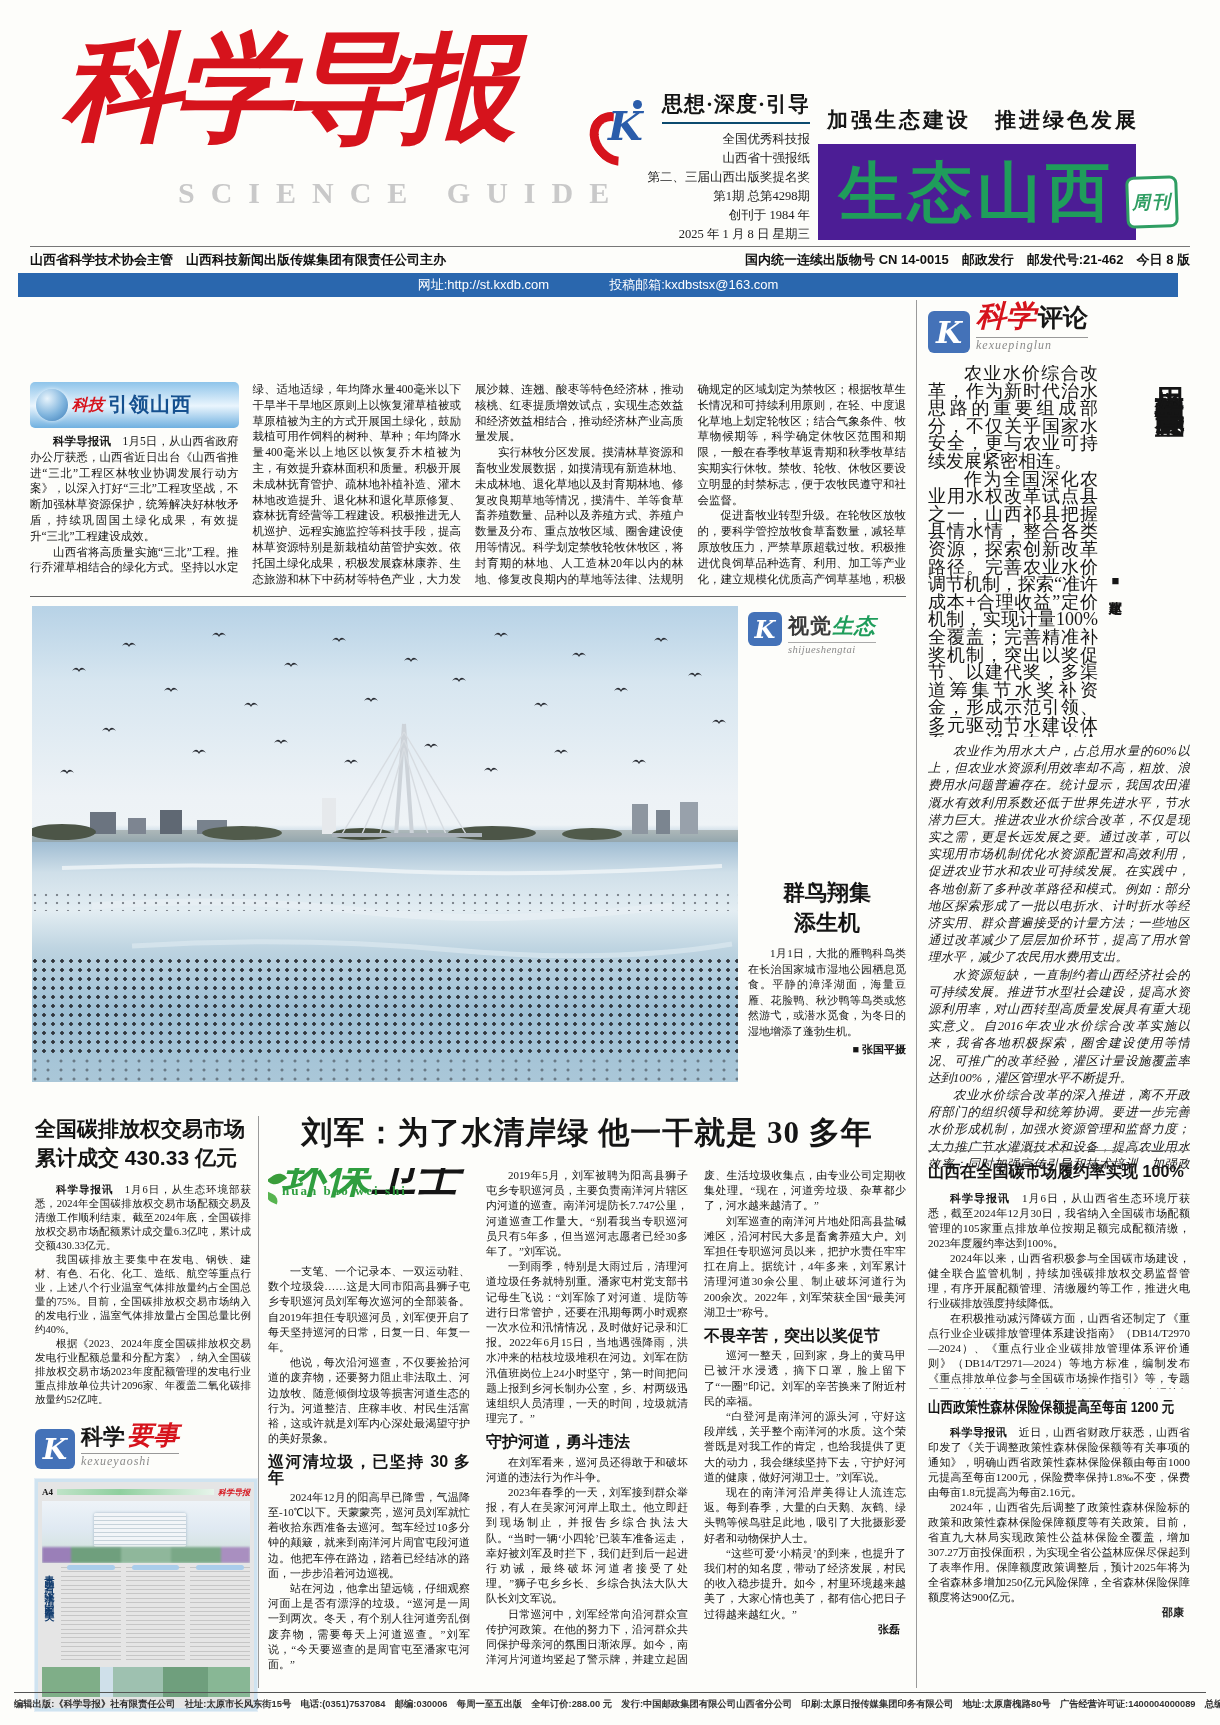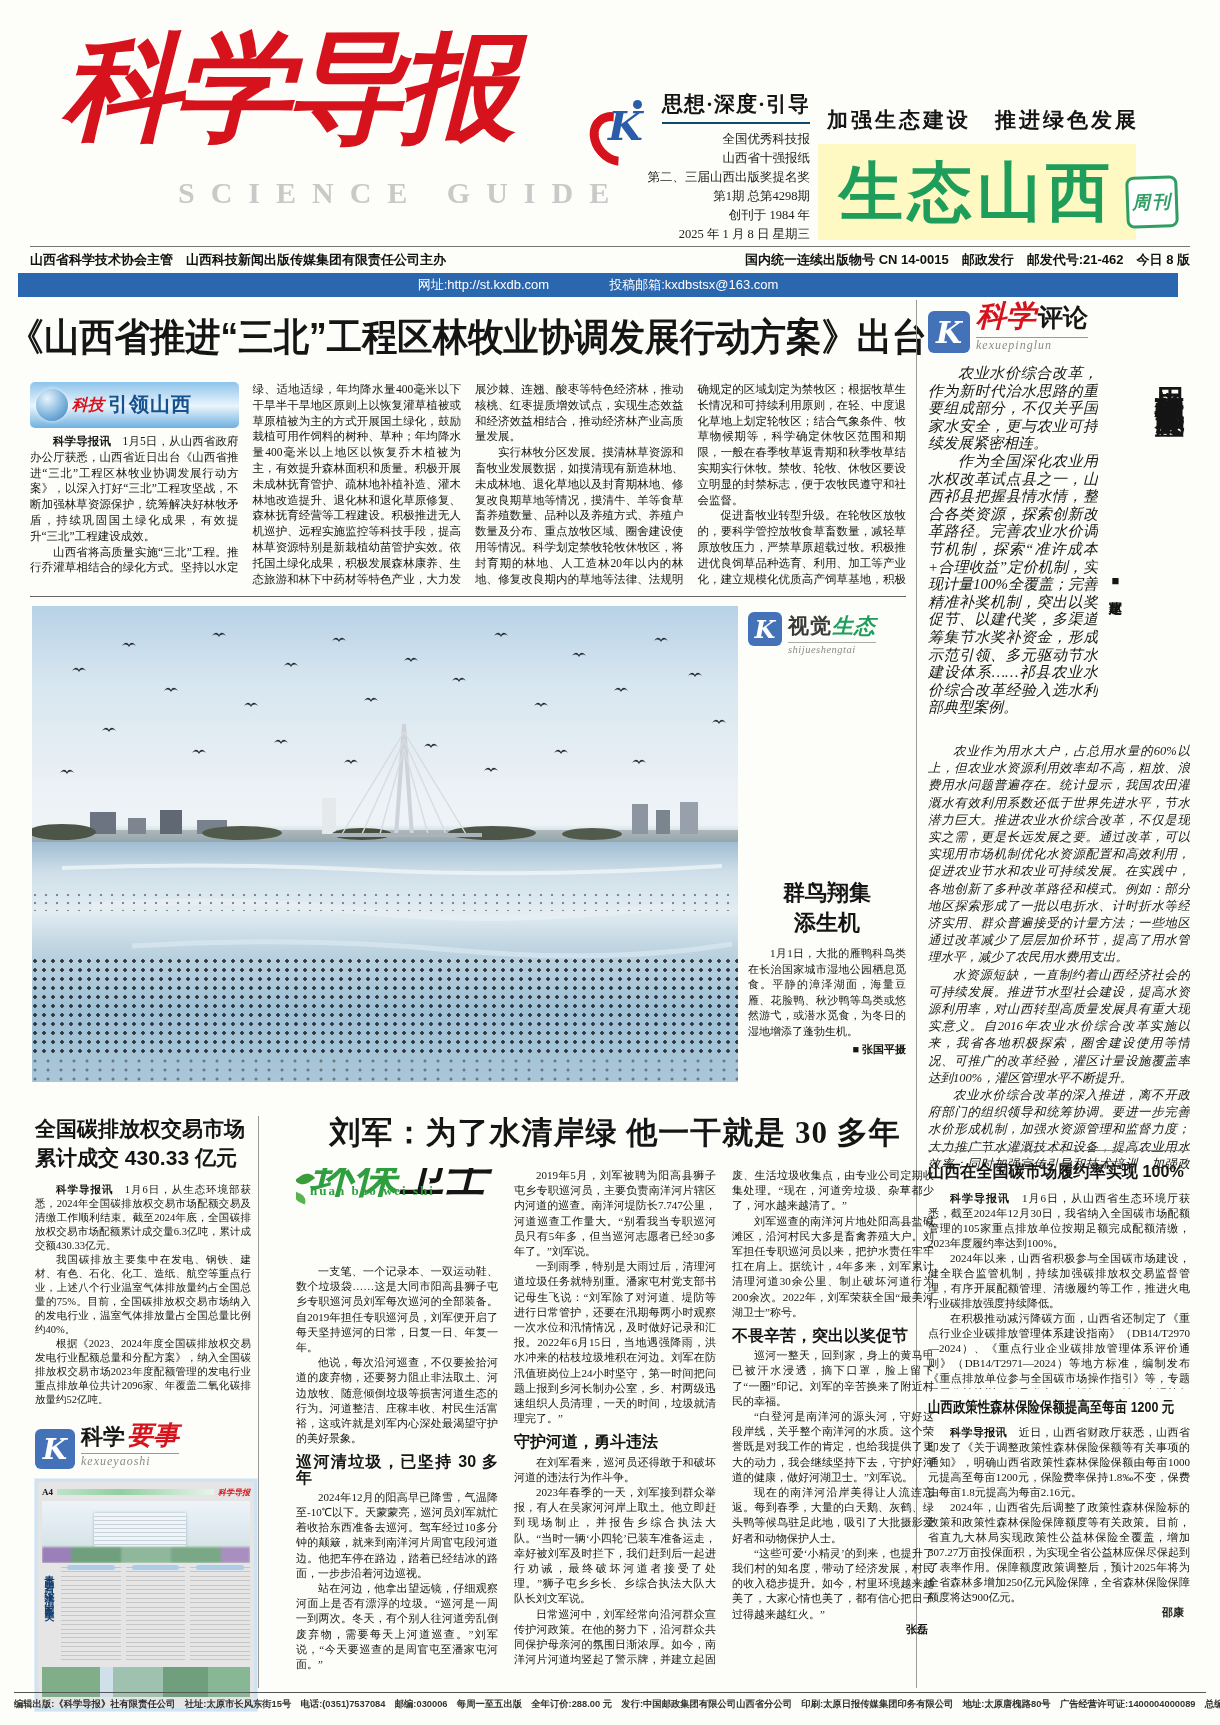--- a/index.html
+++ b/index.html
@@ -18,21 +18,21 @@
   .kd-swoosh{position:absolute;left:0;top:10px;width:30px;height:40px;border:9px solid #d6131c;
          border-color:#d6131c transparent transparent #d6131c;border-radius:50%;transform:rotate(-42deg);}
   .kd-k{position:absolute;left:16px;top:2px;font-size:40px;font-weight:900;font-style:italic;
          color:#2a5caa;font-family:"DejaVu Serif",serif;}
   .kd-dot{position:absolute;right:2px;top:0;width:9px;height:9px;border-radius:50%;background:#2a5caa;}
   .slogan-col{left:628px;top:90px;width:182px;text-align:right;}
   .slogan{font-size:21px;font-weight:900;letter-spacing:1px;border-bottom:2px solid #0c4a6e;
           display:inline-block;padding-bottom:4px;margin-bottom:6px;}
   .meta-line{font-size:12.5px;line-height:19px;color:#222;}
   .eco-slogan{left:818px;top:106px;width:330px;text-align:center;font-size:21px;font-weight:900;letter-spacing:3px;}
-  .eco-box{left:818px;top:144px;width:318px;height:96px;background:#fef9c3;display:flex;
+  .eco-box{left:818px;top:144px;width:318px;height:96px;background:#4c1d95;display:flex;
            align-items:center;justify-content:center;}
   .eco-title{font-size:64px;font-weight:900;color:#1f9d5b;letter-spacing:5px;font-family:"Liberation Sans",sans-serif;}
   .weekly{left:1126px;top:176px;width:46px;height:46px;border:3px solid #2f9e63;border-radius:8px;
           background:#fff;display:flex;align-items:center;justify-content:center;color:#2f9e63;
           font-weight:900;font-size:18px;letter-spacing:2px;transform:rotate(-2deg);
           font-family:"DejaVu Serif",serif;font-style:italic;}
   .info-row{left:30px;top:251px;width:1160px;display:flex;justify-content:space-between;
             font-size:13px;font-weight:bold;color:#111;}
   .url-bar{left:18px;top:273px;width:1160px;height:24px;background:#2a67ae;color:#fff;
            display:flex;align-items:center;justify-content:center;gap:60px;font-size:13px;}
@@ -85,21 +85,21 @@
   .cap-credit{font-size:11px;text-align:right;margin-top:3px;font-weight:bold;}
 
   
   .cmt{left:928px;top:296px;width:262px;}
   .cmt-logo{display:flex;gap:6px;align-items:flex-end;}
   .cmt-cnrow{display:flex;align-items:baseline;gap:2px;}
   .cmt-red{font-size:30px;font-weight:900;}
   .cmt-black{font-size:25px;font-weight:900;font-family:"Liberation Sans",sans-serif;}
   .cmt-py{font-size:12px;color:#8a8a8a;font-style:italic;border-top:1px solid #999;letter-spacing:1px;}
   .cm-top{display:flex;margin-top:12px;height:372px;overflow:hidden;}
-  .cm-text{width:170px;font-size:15px;line-height:17.6px;font-style:italic;text-align:justify;overflow:hidden;}
+  .cm-text{width:170px;font-size:18px;line-height:17.6px;text-align:justify;overflow:hidden;}
   .cm-byline{width:26px;writing-mode:vertical-rl;font-size:13px;font-weight:bold;margin-top:208px;
              font-family:"Liberation Sans",sans-serif;}
   .cm-vtitle{width:62px;writing-mode:vertical-rl;font-size:29px;font-weight:900;letter-spacing:2px;
              font-family:"Liberation Sans",sans-serif;text-align:start;margin-left:4px;}
   .cm-rest{margin-top:6px;height:426px;font-size:12.5px;line-height:17.2px;font-style:italic;
            text-align:justify;overflow:hidden;}
   .cm-rest .bp,.cm-text .bp{text-indent:2em;}
 
   
   .bl{left:35px;top:1114px;width:216px;}
@@ -123,21 +123,21 @@
     filter:blur(1px);}
   .thumb-body{display:flex;gap:5px;height:96px;margin-top:4px;}
   .thumb-vtitle{writing-mode:vertical-rl;font-size:10px;font-weight:900;color:#123c6e;letter-spacing:3px;
     line-height:14px;}
   .thumb-col{flex:1;position:relative;background:repeating-linear-gradient(180deg,#c6c6c6 0 1px,transparent 1px 4.4px);}
   .thumb-col:before{content:"";position:absolute;left:10%;top:-2px;width:80%;height:5px;border-radius:3px;background:#aacdeb;}
   .thumb-foot{height:30px;margin-top:4px;
     background:linear-gradient(90deg,#7fae88 0 28%,#cfe0ea 28% 34%,#9ec1b0 34% 58%,#6f9f7d 58% 80%,#88b795 80%);}
 
   
-  .lj{left:268px;top:1112px;width:638px;margin-left:28px;}
+  .lj{left:268px;top:1112px;width:638px;}
   .lj-h{font-size:31px;font-weight:900;text-align:center;letter-spacing:1px;font-family:"Liberation Serif",serif;}
   .lj-cols{margin-top:14px;height:508px;column-count:3;column-gap:16px;column-fill:auto;
            font-size:11px;line-height:15.2px;text-align:justify;overflow:hidden;}
   .lj-sub{font-size:16px;font-weight:900;font-family:"Liberation Sans",sans-serif;margin:8px 0 5px;
           text-indent:0;break-after:avoid;}
   .env{height:96px;break-inside:avoid;position:relative;padding-left:14px;}
   .env-row{display:flex;align-items:baseline;gap:2px;}
   .env-green{font-size:44px;font-weight:900;color:#2f9e3f;font-style:italic;font-family:"DejaVu Serif",serif;}
   .env-black{font-size:44px;font-weight:900;font-style:italic;font-family:"DejaVu Serif",serif;}
   .env-py{font-size:13px;color:#2f9e3f;font-weight:bold;letter-spacing:2px;}
@@ -188,23 +188,20 @@
   <div class="hr" style="left:30px;top:246px;width:1160px;background:#777;"></div>
   <div class="abs info-row sans">
     <span>山西省科学技术协会主管　山西科技新闻出版传媒集团有限责任公司主办</span>
     <span>国内统一连续出版物号 CN 14-0015　邮政发行　邮发代号:21-462　今日 8 版</span>
   </div>
   <div class="abs url-bar sans">
     <span>网址:http://st.kxdb.com</span>
     <span>投稿邮箱:kxdbstsx@163.com</span>
   </div>
 
-  <div class="abs lead-headline">
-    <span>《山西省推进“三北”工程区林牧业协调发展行动方案》出台</span>
-  </div>
 
   <div class="abs lead-body">
     <div class="banner">
       <span class="globe"></span>
       <span class="banner-red">科技</span>
       <span class="banner-blue">引领山西</span>
     </div>
     <p class="bp"><b>科学导报讯</b>　<span>1月5日，从山西省政府办公厅获悉，山西省近日出台《山西省推进“三北”工程区林牧业协调发展行动方案》，以深入打好“三北”工程攻坚战，不断加强林草资源保护，统筹解决好林牧矛盾，持续巩固国土绿化成果，有效提升“三北”工程建设成效。</span></p>
     <p class="bp">山西省将高质量实施“三北”工程。推行乔灌草相结合的绿化方式。坚持以水定绿、适地适绿，年均降水量400毫米以下干旱半干旱地区原则上以恢复灌草植被或草原植被为主的方式开展国土绿化，鼓励栽植可用作饲料的树种、草种；年均降水量400毫米以上地区以恢复乔木植被为主，有效提升森林面积和质量。积极开展未成林抚育管护、疏林地补植补造、灌木林地改造提升、退化林和退化草原修复、森林抚育经营等工程建设。积极推进无人机巡护、远程实施监控等科技手段，提高林草资源特别是新栽植幼苗管护实效。依托国土绿化成果，积极发展森林康养、生态旅游和林下中药材等特色产业，大力发展沙棘、连翘、酸枣等特色经济林，推动核桃、红枣提质增效试点，实现生态效益和经济效益相结合，推动经济林产业高质量发展。</p>
     <p class="bp">实行林牧分区发展。摸清林草资源和畜牧业发展数据，如摸清现有新造林地、未成林地、退化草地以及封育期林地、修复改良期草地等情况，摸清牛、羊等食草畜养殖数量、品种以及养殖方式、养殖户数量及分布、重点放牧区域、圈舍建设使用等情况。科学划定禁牧轮牧休牧区，将封育期的林地、人工造林20年以内的林地、修复改良期内的草地等法律、法规明确规定的区域划定为禁牧区；根据牧草生长情况和可持续利用原则，在轻、中度退化草地上划定轮牧区；结合气象条件、牧草物候期等，科学确定休牧区范围和期限，一般在春季牧草返青期和秋季牧草结实期实行休牧。禁牧、轮牧、休牧区要设立明显的封禁标志，便于农牧民遵守和社会监督。</p>

